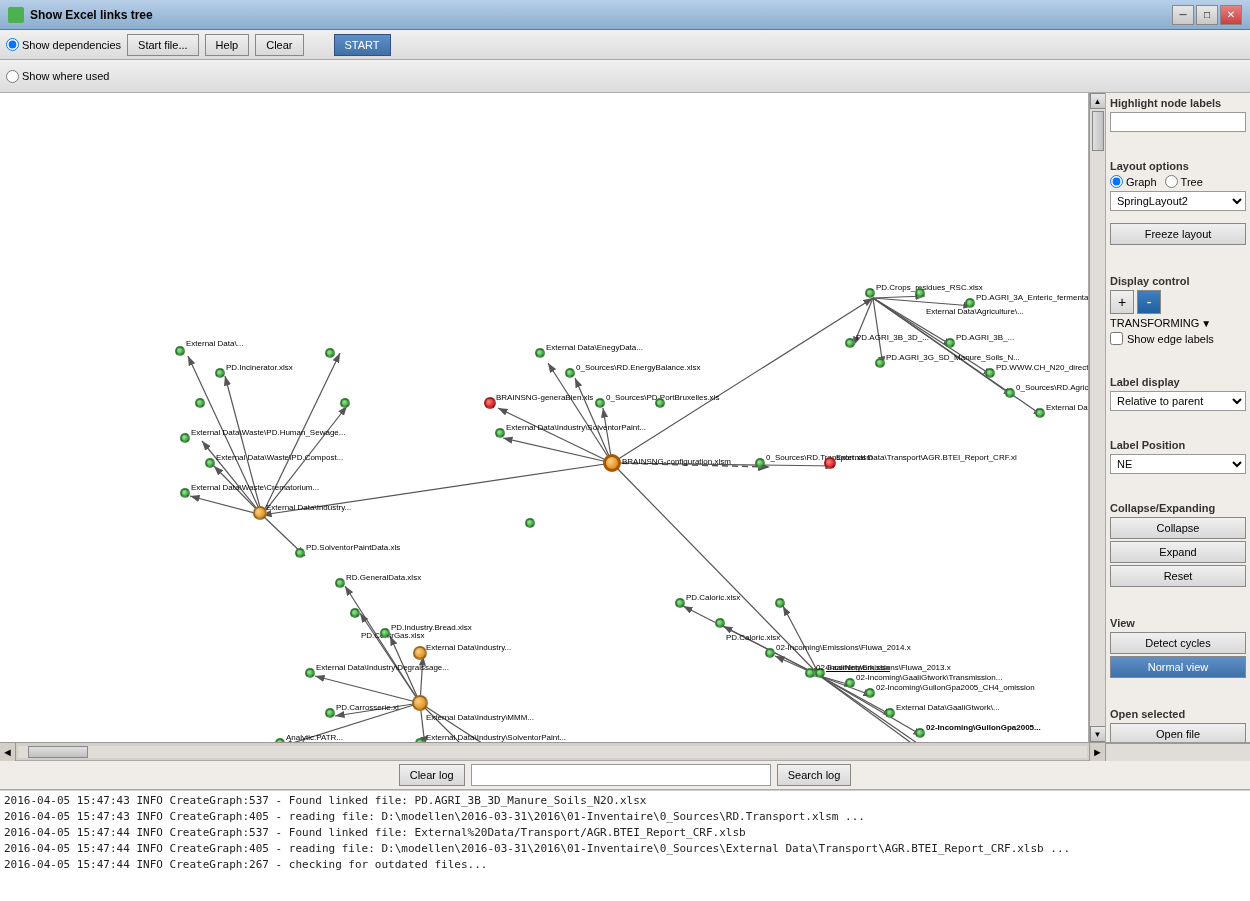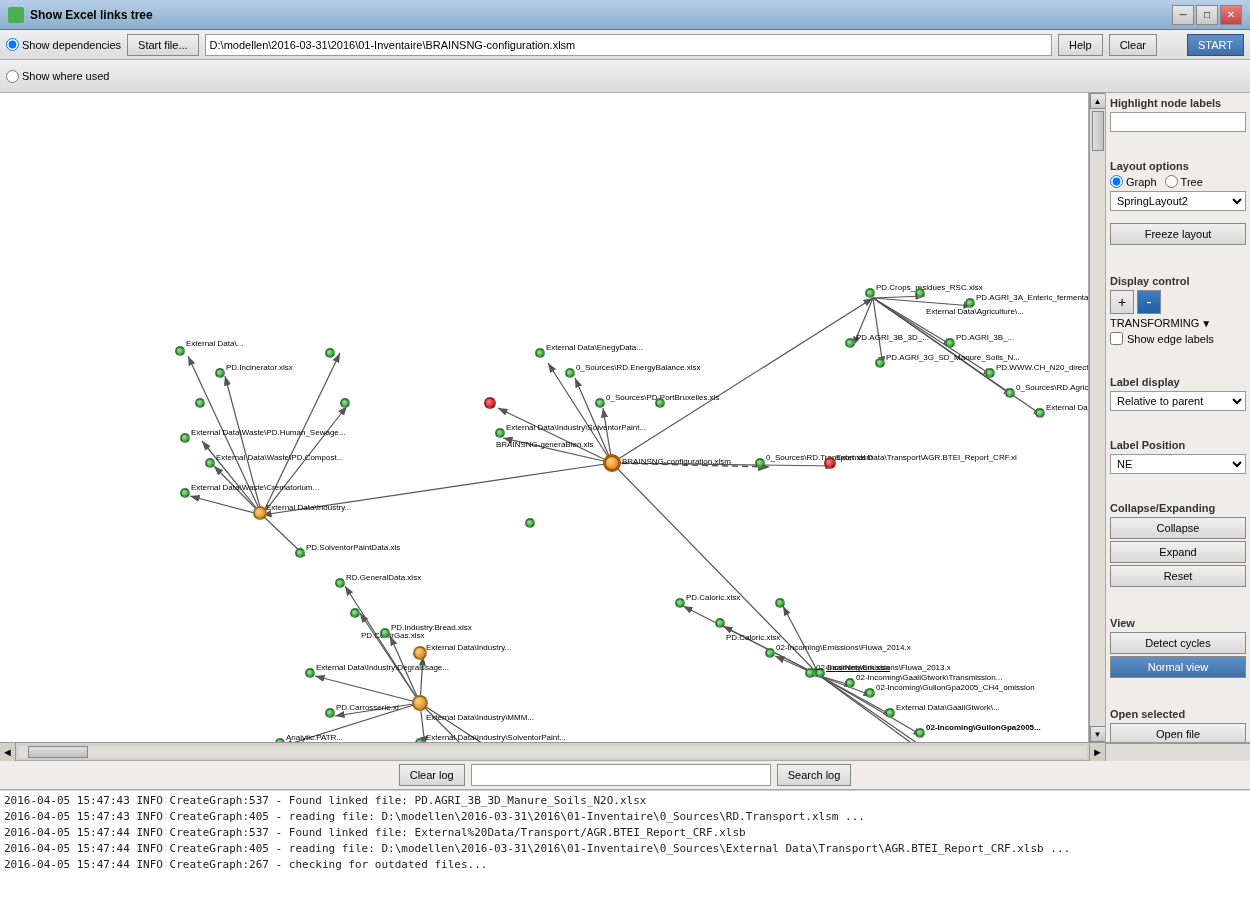--- a/index.html
+++ b/index.html
@@ -274,21 +274,20 @@
     <div class="win-btn close">✕</div>
   </div>
 </div>
 
 <div id="toolbar">
   <label class="radio-label">
     <input type="radio" name="mode" checked="" style="">
     <span>Show dependencies</span>
   </label>
   <button class="btn">Start file...</button>
-  <div class="file-path-box">D:\modellen\2016-03-31\2016\01-Inventaire\BRAINSNG-configuration.xlsm</div>
   <button class="btn help-btn">Help</button>
   <button class="btn">Clear</button>
   <button class="btn blue-btn">START</button>
 </div>
 
 <div id="toolbar2">
   <label class="radio-label">
     <input type="radio" name="mode" style="">
     <span>Show where used</span>
   </label>
@@ -392,21 +391,21 @@
       <div class="node-label" style="left: 336px; top: 610px;">PD.Carrosserie.xl</div>
       <div class="node green" style="left: 275px; top: 645px; width: 10px; height: 10px;"></div>
       <div class="node-label" style="left: 286px; top: 640px;">Analytic.PATR...</div>
       <div class="node green" style="left: 415px; top: 645px; width: 10px; height: 10px;"></div>
       <div class="node-label" style="left: 426px; top: 640px;">External Data\Industry\SolventorPaint...</div>
       <div class="node green" style="left: 535px; top: 255px; width: 10px; height: 10px;"></div>
       <div class="node-label" style="left: 546px; top: 250px;">External Data\EnegyData...</div>
       <div class="node green" style="left: 565px; top: 275px; width: 10px; height: 10px;"></div>
       <div class="node-label" style="left: 576px; top: 270px;">0_Sources\RD.EnergyBalance.xlsx</div>
       <div class="node red" style="left: 484px; top: 304px; width: 12px; height: 12px;"></div>
-      <div class="node-label" style="left: 496px; top: 300px; margin-top: 47px;">BRAINSNG-generaBien.xls</div>
+      <div class="node-label" style="left: 496px; top: 300px;">BRAINSNG-generaBien.xls</div>
       <div class="node green" style="left: 595px; top: 305px; width: 10px; height: 10px;"></div>
       <div class="node-label" style="left: 606px; top: 300px;">0_Sources\PD.PortBruxelles.xls</div>
       <div class="node green" style="left: 655px; top: 305px; width: 10px; height: 10px;"></div>
       <div class="node green" style="left: 495px; top: 335px; width: 10px; height: 10px;"></div>
       <div class="node-label" style="left: 506px; top: 330px;">External Data\Industry\SolventorPaint...</div>
       <div class="node green" style="left: 525px; top: 425px; width: 10px; height: 10px;"></div>
       <div class="node green" style="left: 755px; top: 365px; width: 10px; height: 10px;"></div>
       <div class="node-label" style="left: 766px; top: 360px;">0_Sources\RD.Transport.xlsm</div>
       <div class="node green" style="left: 675px; top: 505px; width: 10px; height: 10px;"></div>
       <div class="node-label" style="left: 686px; top: 500px;">PD.Caloric.xlsx</div>

